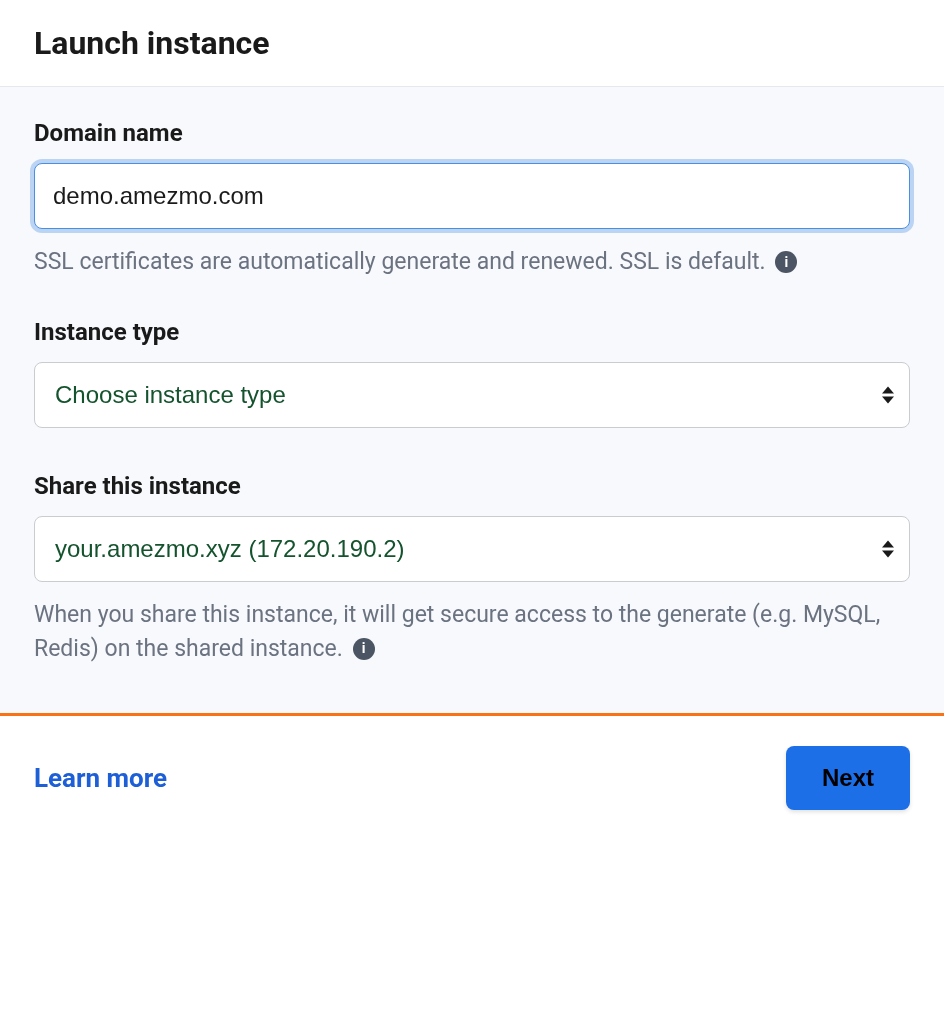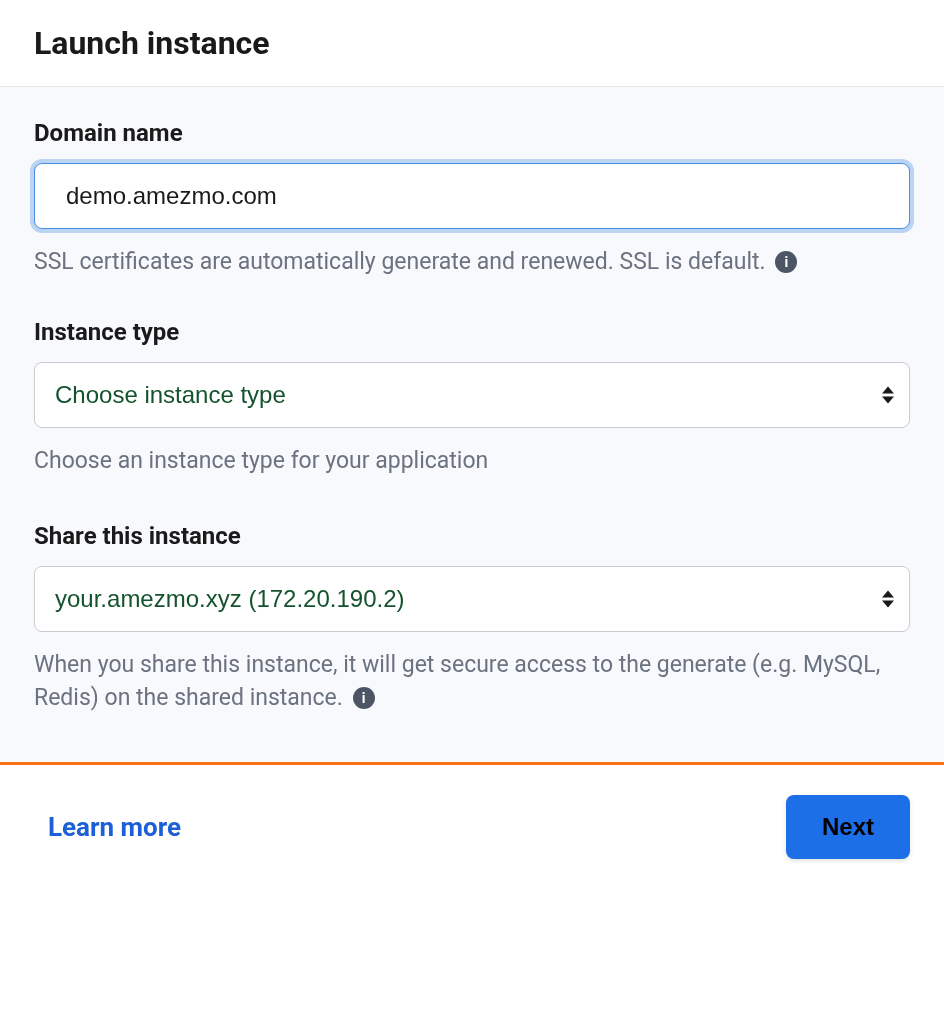--- a/index.html
+++ b/index.html
@@ -31,21 +31,21 @@
   .field-block:last-child { margin-bottom: 0; margin-top: 44px; }
   .field-label {
     font-size: 24px;
     font-weight: 700;
     color: #1a1a1a;
     margin: 0 0 16px 0;
   }
   .text-input {
     width: 100%;
     font-size: 24px;
-    padding: 18px 31px;
+    padding: 18px 18px;
     border: 1px solid #c9ccd1;
     border-radius: 8px;
     background: #ffffff;
     color: #1a1a1a;
     outline: none;
   }
   .text-input.focused {
     border: 1px solid #4a90e2;
     box-shadow: 0 0 0 4px rgba(74,144,226,0.35);
   }
@@ -111,21 +111,21 @@
     vertical-align: middle;
     margin-left: 4px;
     position: relative;
     top: -1px;
     cursor: pointer;
   }
   .footer {
     display: flex;
     align-items: center;
     justify-content: space-between;
-    padding: 30px 34px 30px 48px;
+    padding: 30px 34px 30px 34px;
     background: #ffffff;
   }
   .learn-link {
     font-size: 26px;
     font-weight: 700;
     color: #1d5fd6;
     text-decoration: none;
     cursor: pointer;
   }
   .next-btn {
@@ -160,21 +160,20 @@
 
   <div class="field-block">
     <div class="field-label">Instance type</div>
     <div class="select-wrap">
       <button type="button" class="select-control">Choose instance type</button>
       <span class="arrows">
         <span class="up"></span>
           <span class="down"></span>
       </span>
     </div>
-    <p class="help-text" style="max-width:460px;">Choose an instance type for your application</p>
   </div>
 
   <div class="field-block">
     <div class="field-label">Share this instance</div>
     <div class="select-wrap">
       <button type="button" class="select-control">your.amezmo.xyz (172.20.190.2)</button>
       <span class="arrows">
         <span class="up"></span>
           <span class="down"></span>
       </span>

